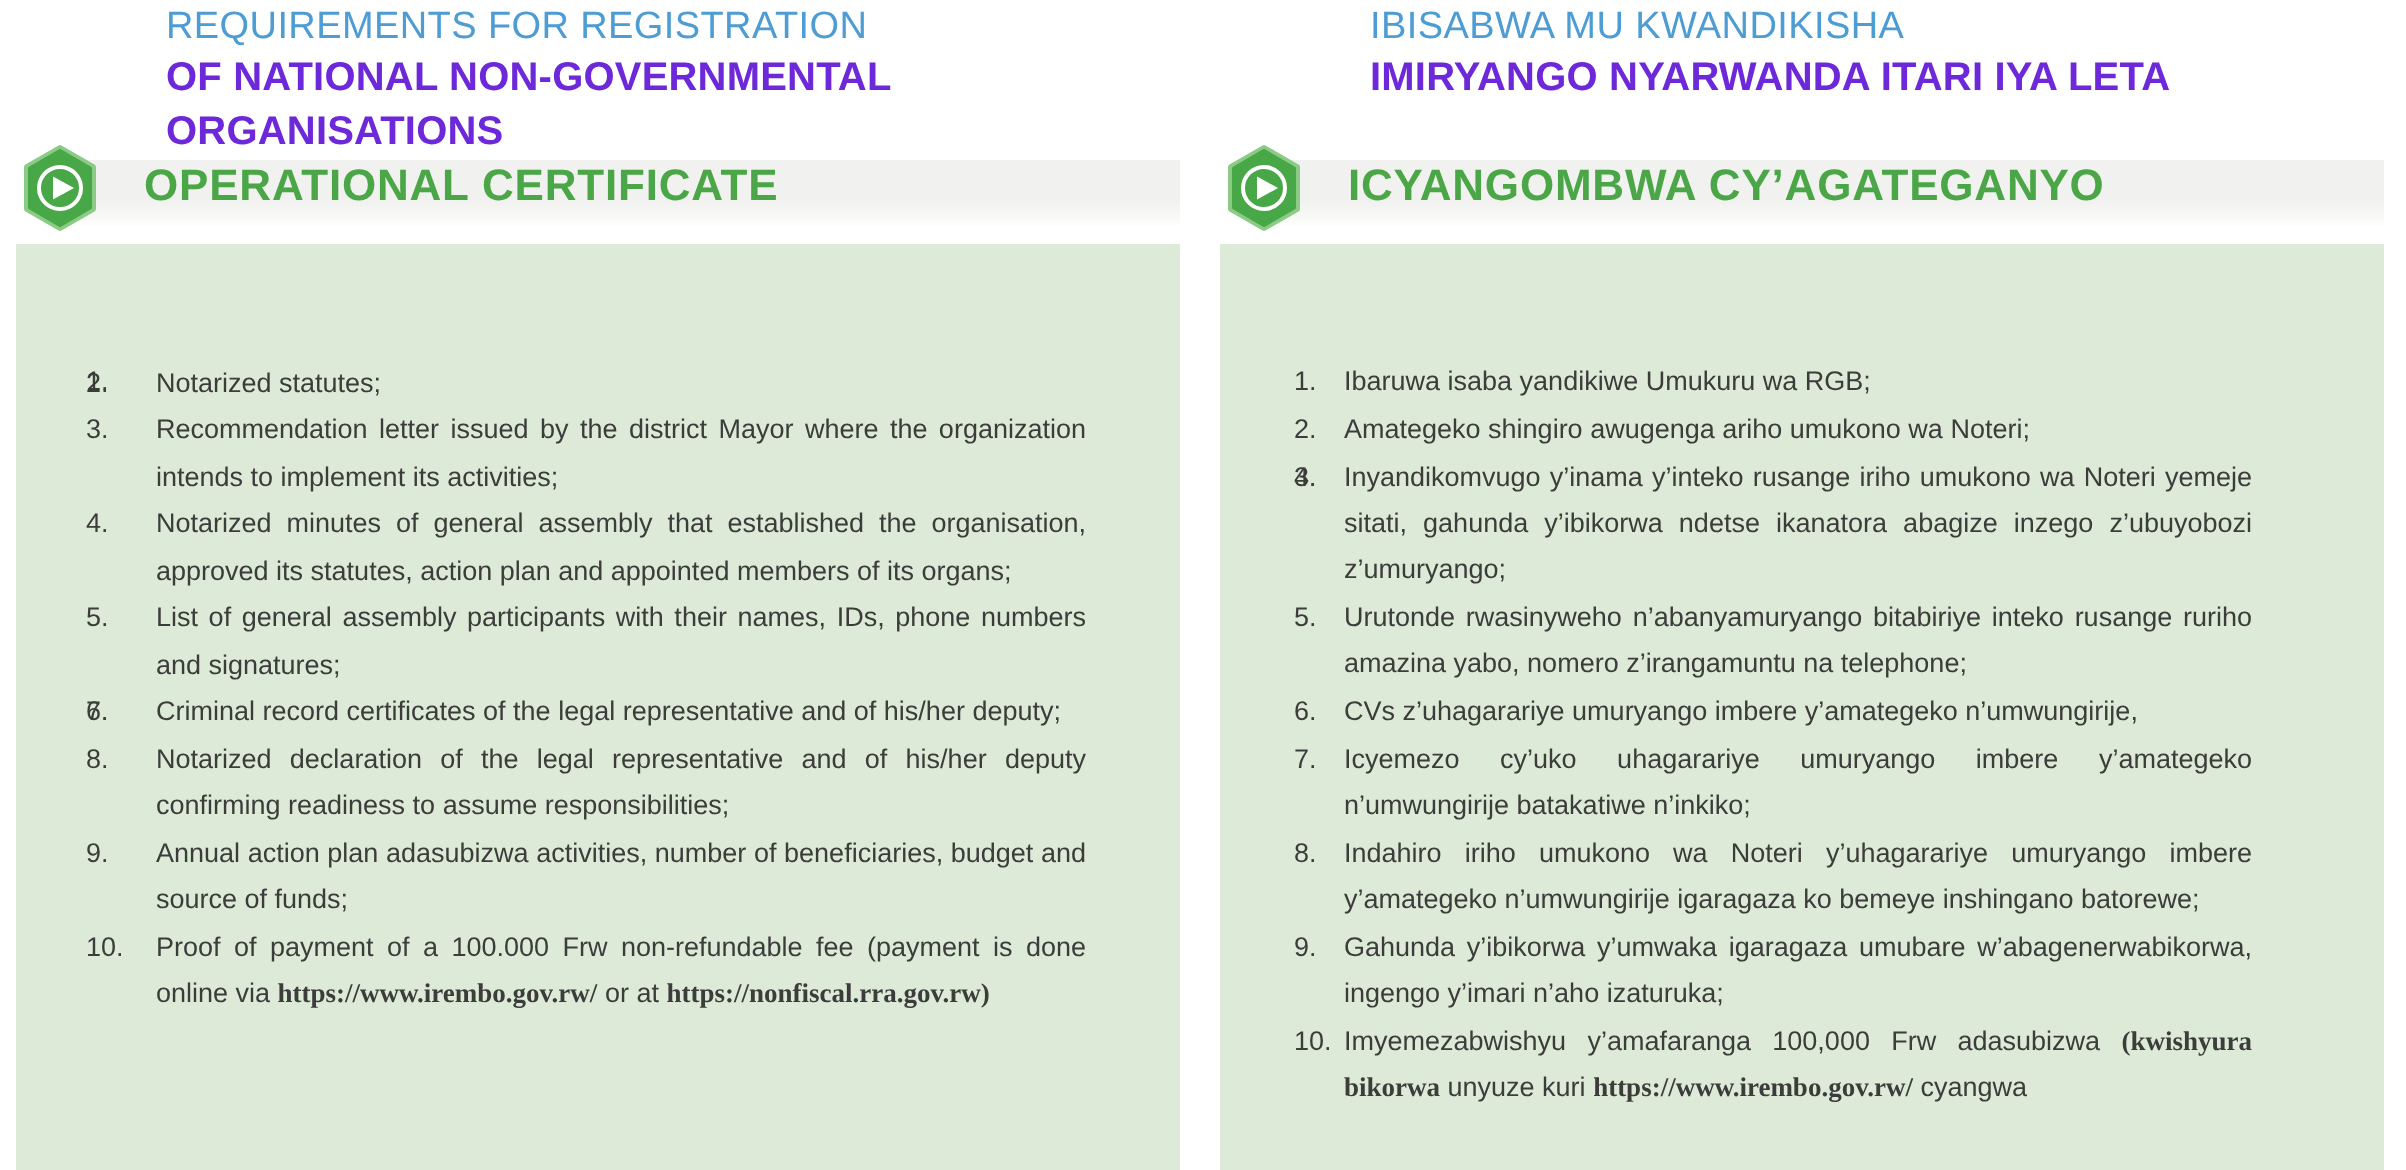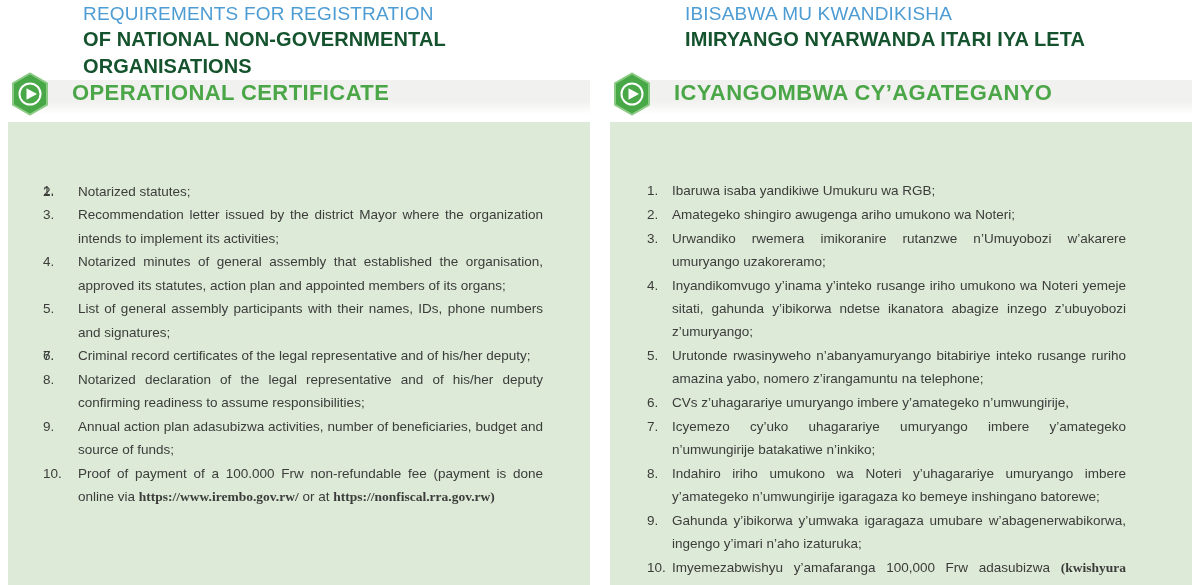--- a/index.html
+++ b/index.html
@@ -12,21 +12,21 @@
   .column.left  { left:8px; }
   .column.right { left:610px; }
 
   .titles { position:absolute; top:1px; left:48px; right:0;margin-left:27px; }
   .title-line1 {
     font-size:19px; line-height:25px; font-weight:400;
     color:#4d9cd3; letter-spacing:0.2px;
   }
   .title-line2 {
     font-size:20px; line-height:27px; font-weight:700;
-    color:#14532d; letter-spacing:0.1px;
+    color:#6d28d9; letter-spacing:0.1px;
   }
 
   .header-bar {
     position:absolute; top:80px; left:22px; right:0; height:34px;
     background:linear-gradient(to bottom, #f1f1ef 0%, #f1f1ef 62%, #fbfbfa 90%, #ffffff 100%);
   }
   .section-title {
     position:absolute; top:0; left:42px; height:26px; line-height:26px;
     font-size:22px; font-weight:700; color:#4ba647; letter-spacing:0.4px;
     white-space:nowrap;
@@ -97,21 +97,21 @@
   <svg class="hex-icon" viewBox="0 0 40 44">
     <polygon points="20,2 36.5,11.5 36.5,32.5 20,42 3.5,32.5 3.5,11.5" fill="#48a746" stroke="#8ccb86" stroke-width="3" stroke-linejoin="round"></polygon>
     <polygon points="20,3.5 35,12.3 35,31.7 20,40.5 5,31.7 5,12.3" fill="#48a746" stroke="#48a746" stroke-width="2" stroke-linejoin="round"></polygon>
     <circle cx="20" cy="22" r="10.5" fill="none" stroke="#ffffff" stroke-width="2"></circle>
     <polygon points="16.5,16.2 27,22 16.5,27.8" fill="#ffffff"></polygon>
   </svg>
   <div class="content-box">
     <ol class="req-list">
         <li><span class="num">1.</span><span>Ibaruwa isaba yandikiwe Umukuru wa RGB;</span></li>
         <li><span class="num">2.</span><span>Amategeko shingiro awugenga ariho umukono wa Noteri;</span></li>
-        <li><span class="num">3.</span><span>Urwandiko rwemera imikoranire rutanzwe n’Umuyobozi w’akarere umuryango uzakoreramo;</span></li>
+        <li><span class="num">3.</span></li>
         <li><span class="num">4.</span><span>Inyandikomvugo y’inama y’inteko rusange iriho umukono wa Noteri yemeje sitati, gahunda y’ibikorwa ndetse ikanatora abagize inzego z’ubuyobozi z’umuryango;</span></li>
         <li><span class="num">5.</span><span>Urutonde rwasinyweho n’abanyamuryango bitabiriye inteko rusange ruriho amazina yabo, nomero z’irangamuntu na telephone;</span></li>
         <li><span class="num">6.</span><span>CVs z’uhagarariye umuryango imbere y’amategeko n’umwungirije,</span></li>
         <li><span class="num">7.</span><span>Icyemezo cy’uko uhagarariye umuryango imbere y’amategeko n’umwungirije batakatiwe n’inkiko;</span></li>
         <li><span class="num">8.</span><span>Indahiro iriho umukono wa Noteri y’uhagarariye umuryango imbere y’amategeko n’umwungirije igaragaza ko bemeye inshingano batorewe;</span></li>
         <li><span class="num">9.</span><span>Gahunda y’ibikorwa y’umwaka igaragaza umubare w’abagenerwabikorwa, ingengo y’imari n’aho izaturuka;</span></li>
         <li><span class="num">10.</span><span>Imyemezabwishyu y’amafaranga 100,000 Frw adasubizwa </span><b>(kwishyura bikorwa</b><span> unyuze kuri </span><b>https://www.irembo.gov.rw/</b><span> cyangwa </span></li>
       </ol>
   </div>
 </div>

